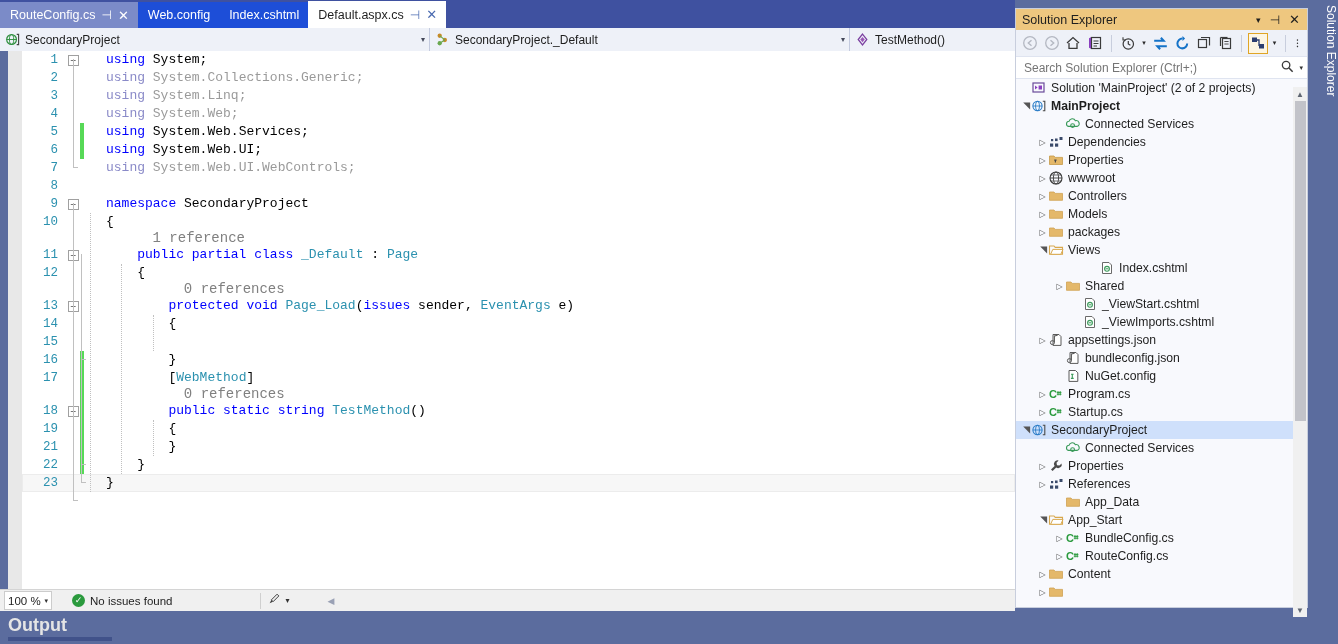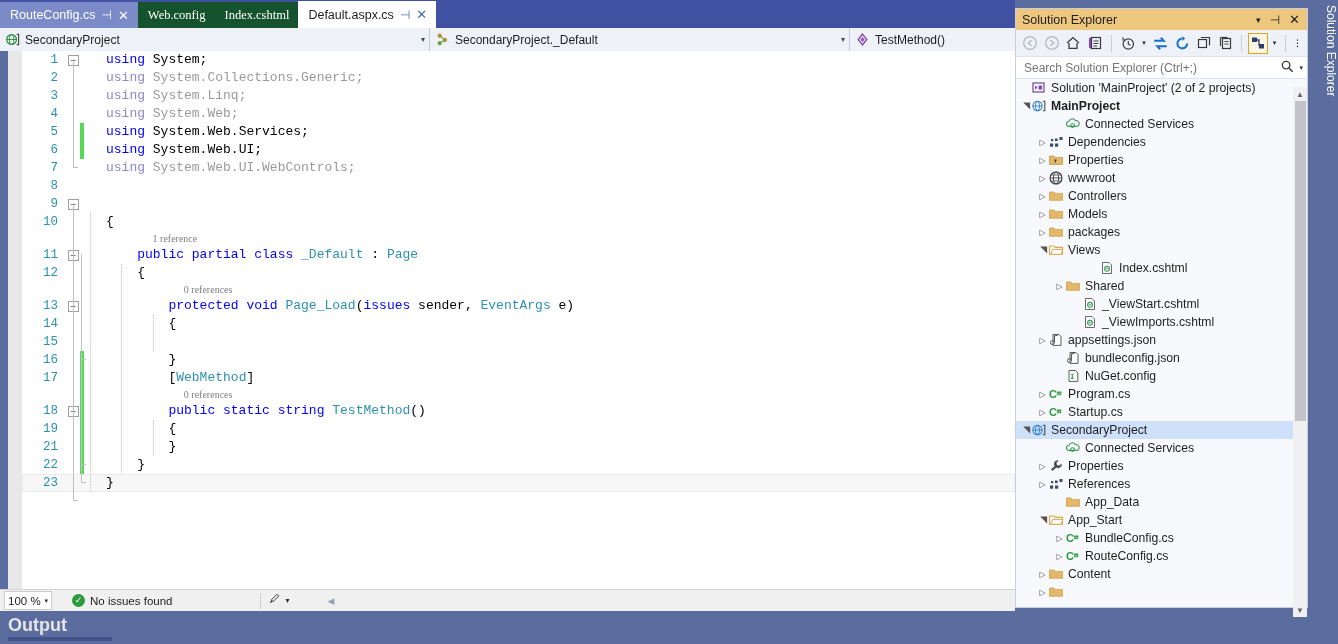--- a/index.html
+++ b/index.html
@@ -12,21 +12,21 @@
     -webkit-font-smoothing:antialiased;
   }
   #app { position:relative; width:1338px; height:644px; }
 
   
   .tabstrip{ position:absolute; left:0; top:0; width:1015px; height:28px;
     background:#3f51a0; display:flex; align-items:flex-end; }
   .tab{ height:26px; display:flex; align-items:center; gap:6px;
     padding:0 9px 0 10px; font-size:12.5px; cursor:default;
     position:relative; white-space:nowrap; }
-  .tab.inactive{ background:#14532d; color:#ffffff;font-family:Liberation Serif, serif; }
+  .tab.inactive{ background:#1d4ed8; color:#ffffff; }
   .tab.preview{ background:#7b8bc8; color:#ffffff; }
   .tab.active{ background:#ffffff; color:#1e1e1e; height:27px; }
   .tab .pin{ font-size:12px; opacity:.95; line-height:1; }
   .tab .x{ font-size:13px; line-height:1; font-family:"Liberation Sans",sans-serif;}
   .tab.active .pin,.tab.active .x{ color:#4a6ab0; }
   .tab-spacer{ flex:1; background:#3f51a0; height:26px; }
 
   
   .navbar{ position:absolute; left:0; top:28px; width:1015px; height:23px;
     background:#eef1f8; display:flex; align-items:stretch;
@@ -51,22 +51,22 @@
   .cline.curline{ background:#f7f7f7; box-shadow:inset 0 0 0 1px #ececec; }
   .lnum{ position:absolute; left:0; width:36px; text-align:right;
     color:#2b91af; font-family:"Liberation Mono",monospace; font-size:12.5px; }
   .ctext{ position:absolute; left:84px; top:0; }
   .glyph{ position:absolute; left:46px; top:4px; width:11px; height:11px;
     border:1px solid #a0a0a0; background:#fff; color:#444;
     font-family:"Liberation Sans",sans-serif; font-size:10px; line-height:9px;
     text-align:center; }
   .chgbar{ position:absolute; left:58px; width:4px; background:#57d957; }
   .refline{ position:relative; height:15px; line-height:15px; }
-  .reftext{ position:absolute; left:0; font-family:Liberation Serif, serif;
-    font-size:10px; color:#808080; }
+  .reftext{ position:absolute; left:0; font-family:Liberation Mono, monospace;
+    font-size:14px; color:#808080; }
   
   .iguide{ position:absolute; width:0; border-left:1px dotted #c0c0c0; }
   .ocorner{ position:absolute; border-left:1px solid #c0c0c0;
     border-bottom:1px solid #c0c0c0; width:5px; }
   
   .kw{ color:#0000ff; } .kw-d{ color:#8a8ac8; }
   .ty{ color:#2b91af; }
   .pl{ color:#000000; } .pl-d{ color:#9a9a9a; } .strp{ color:#a020f0; }
   .att{ color:#2b91af; }
 
@@ -203,21 +203,21 @@
     <div class="sel-margin-b"></div>
     <div class="codearea" id="codearea">
         <div class="cline"><span class="lnum">1</span><span class="ctext"><span class="kw">using</span><span class="pl"> System;</span></span></div>
         <div class="cline"><span class="lnum">2</span><span class="ctext"><span class="kw-d">using</span><span class="pl-d"> System.Collections.Generic;</span></span></div>
         <div class="cline"><span class="lnum">3</span><span class="ctext"><span class="kw-d">using</span><span class="pl-d"> System.Linq;</span></span></div>
         <div class="cline"><span class="lnum">4</span><span class="ctext"><span class="kw-d">using</span><span class="pl-d"> System.Web;</span></span></div>
         <div class="cline"><span class="lnum">5</span><span class="ctext"><span class="kw">using</span><span class="pl"> System.Web.Services;</span></span></div>
         <div class="cline"><span class="lnum">6</span><span class="ctext"><span class="kw">using</span><span class="pl"> System.Web.UI;</span></span></div>
         <div class="cline"><span class="lnum">7</span><span class="ctext"><span class="kw-d">using</span><span class="pl-d"> System.Web.UI.WebControls;</span></span></div>
         <div class="cline"><span class="lnum">8</span><span class="ctext"></span></div>
-        <div class="cline"><span class="lnum">9</span></div>
+        <div class="cline"><span class="lnum">9</span><span class="ctext"><span class="kw">namespace</span><span class="pl"> SecondaryProject</span></span></div>
         <div class="cline"><span class="lnum">10</span><span class="ctext"><span class="pl">{</span></span></div>
         <div class="refline">
           <span class="reftext" style="left: 130.56px;">1 reference</span>
         </div>
         <div class="cline"><span class="lnum">11</span><span class="ctext"><span class="kw">    public</span><span class="kw"> partial</span><span class="kw"> class</span><span class="ty"> _Default</span><span class="pl"> : </span><span class="ty">Page</span></span></div>
         <div class="cline"><span class="lnum">12</span><span class="ctext"><span class="pl">    {</span></span></div>
         <div class="refline">
           <span class="reftext" style="left: 161.84px;">0 references</span>
         </div>
         <div class="cline"><span class="lnum">13</span><span class="ctext"><span class="kw">        protected</span><span class="kw"> void</span><span class="pl"> </span><span class="ty">Page_Load</span><span class="pl">(</span><span class="kw">issues</span><span class="pl"> sender, </span><span class="ty">EventArgs</span><span class="pl"> e)</span></span></div>

